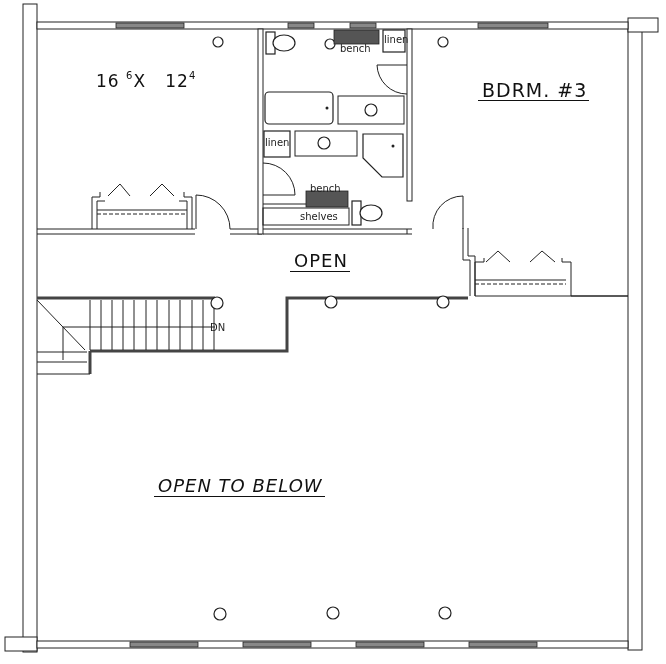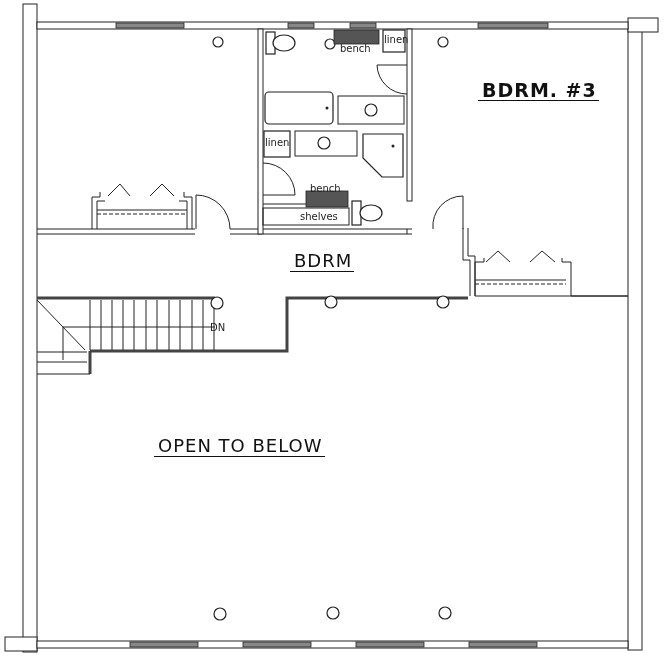--- a/index.html
+++ b/index.html
@@ -149,31 +149,32 @@
   <circle class="col" cx="331" cy="302" r="6"></circle>
   <circle class="col" cx="443" cy="302" r="6"></circle>
   <circle class="col" cx="218" cy="42" r="5"></circle>
   <circle class="col" cx="443" cy="42" r="5"></circle>
   <circle class="col" cx="220" cy="614" r="6"></circle>
   <circle class="col" cx="333" cy="613" r="6"></circle>
   <circle class="col" cx="445" cy="613" r="6"></circle>
 </svg>
 
 <div class="lbl" style="left:96px; top:70px;">
+  <div class="room-dim"><span>16</span> <sup>6</sup><span>X</span>&nbsp;&nbsp;&nbsp;<span>12</span><sup>4</sup></div>
 </div>
 
-<div class="lbl" style="left:478px; top:80px;font-weight:bold;">
+<div class="lbl" style="left:478px; top:80px;">
   <div class="room-name">BDRM. #3</div>
 </div>
 
 <div class="lbl" style="left:290px; top:251px;">
-  <div class="room-name" style="font-size:18px;">BDRM</div>
+  <div class="room-name" style="font-size:18px;">OPEN</div>
 </div>
 
-<div class="lbl" style="left:154px; top:436px;">
+<div class="lbl" style="left:154px; top:476px;font-style:italic;">
   <div class="room-name" style="font-size:18px;">OPEN TO BELOW</div>
 </div>
 
 <div class="lbl tiny" style="left:340px; top:43px;">bench</div>
 <div class="lbl tiny" style="left:384px; top:34px;">linen</div>
 <div class="lbl tiny" style="left:265px; top:137px;">linen</div>
 <div class="lbl tiny" style="left:310px; top:183px;">bench</div>
 <div class="lbl tiny" style="left:268px; top:211px;margin-left:32px;">shelves</div>
 <div class="lbl tiny" style="left:210px; top:322px;">DN</div>
 

